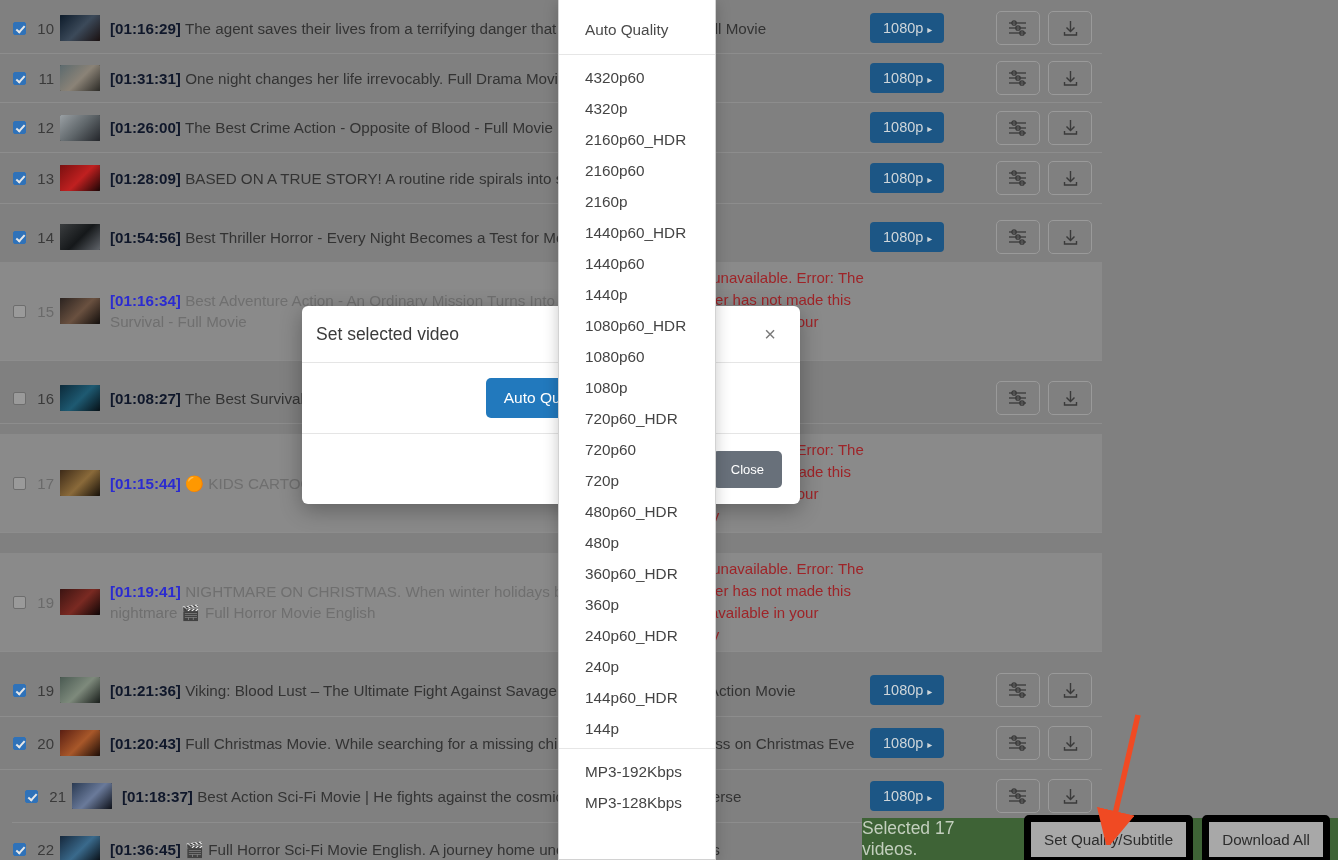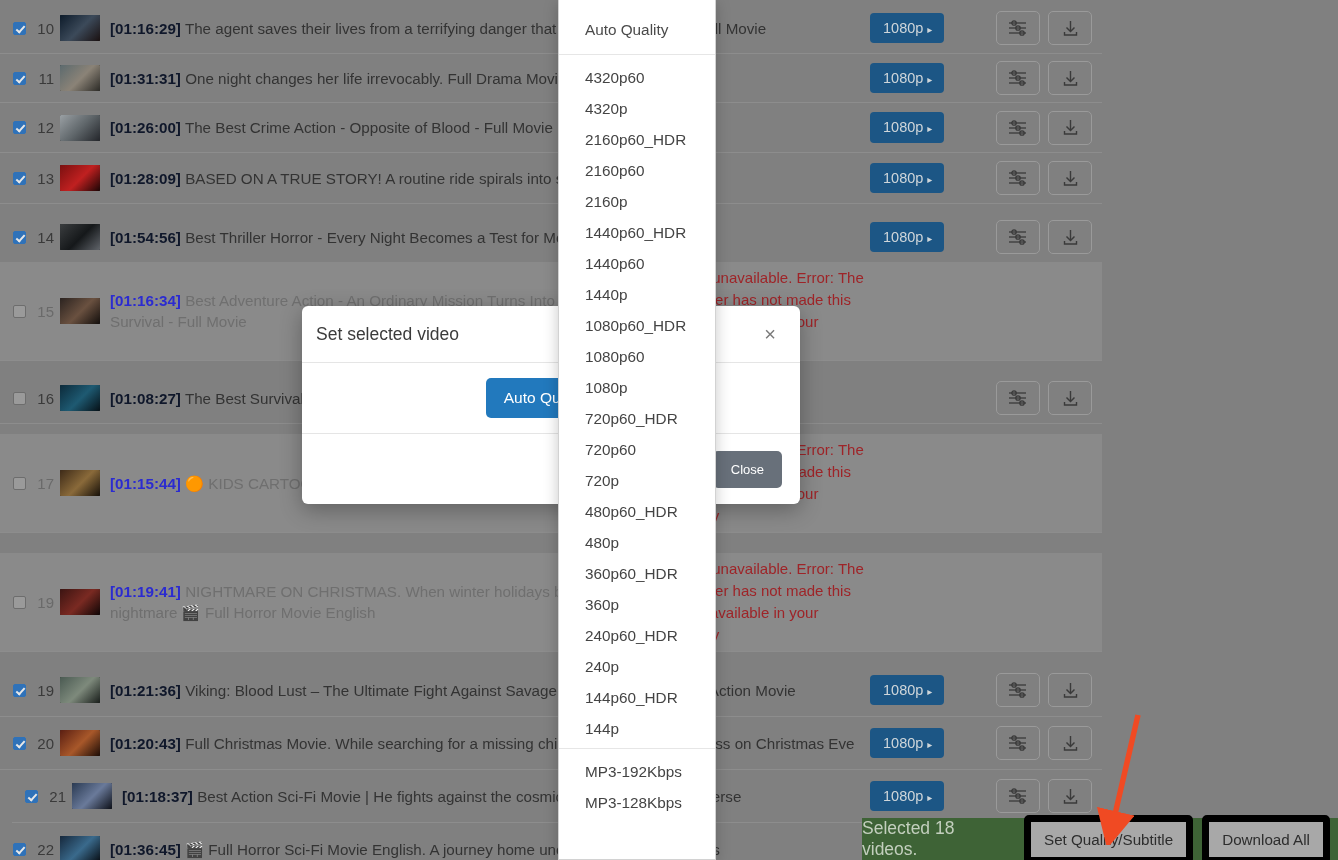--- a/index.html
+++ b/index.html
@@ -699,21 +699,21 @@
       <div class="dd-item">240p60_HDR</div>
       <div class="dd-item">240p</div>
       <div class="dd-item">144p60_HDR</div>
       <div class="dd-item">144p</div>
       <div class="dd-sep"></div>
       <div class="dd-item">MP3-192Kbps</div>
       <div class="dd-item">MP3-128Kbps</div>
     </div>
 
   <div class="bottom-bar">
-    <span class="bb-text">Selected 18 videos.</span>
+    <span class="bb-text">Selected 17 videos.</span>
     <button class="bb-btn">Set Quality/Subtitle</button>
     <button class="bb-btn">Download All</button>
   </div>
 
   <svg class="arrow-svg" viewBox="0 0 80 140">
     <defs>
       <marker id="ah" markerWidth="7" markerHeight="7" refX="2.2" refY="3.5" orient="auto">
         <polygon points="0,0 7,3.5 0,7" fill="#f04a23"></polygon>
       </marker>
     </defs>

